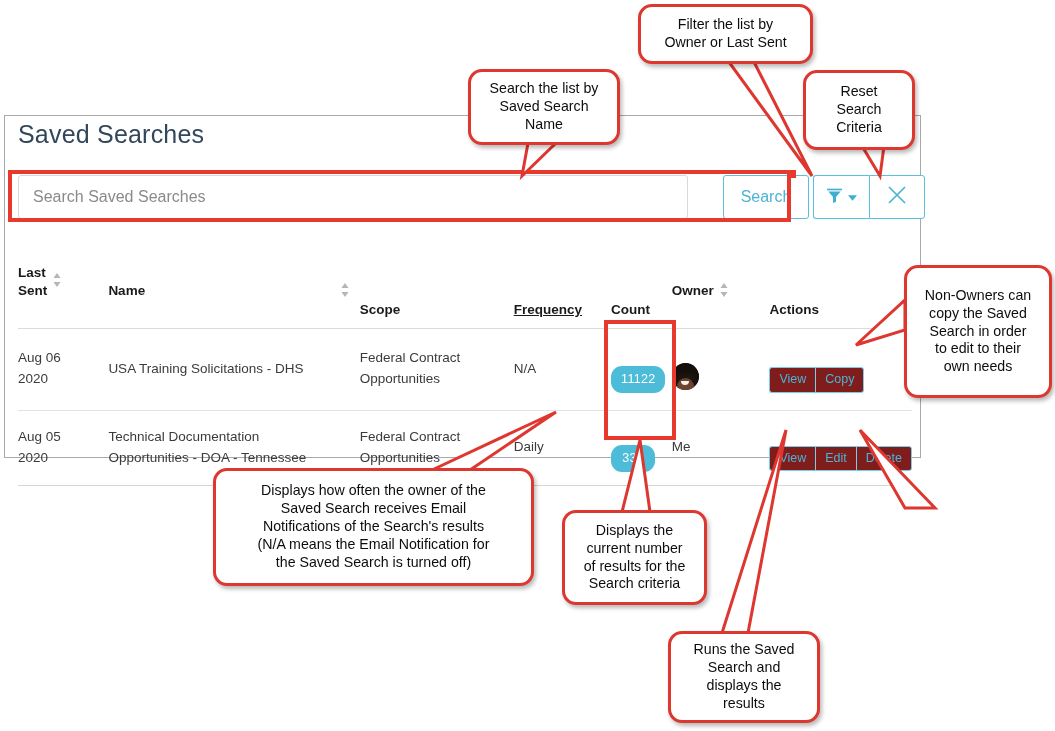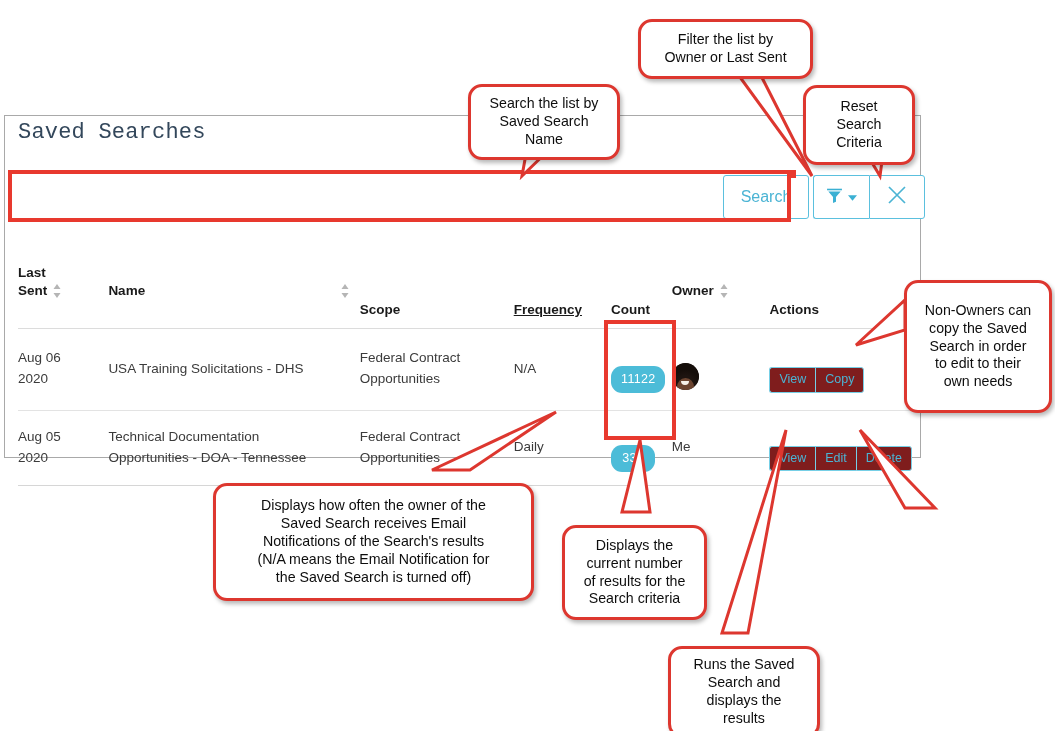--- a/index.html
+++ b/index.html
@@ -20,25 +20,24 @@
   .panel {
     position: absolute;
     left: 4px; top: 115px;
     width: 917px; height: 343px;
     background: #ffffff;
     border: 1px solid #a9a9a9;
   }
   .panel-title {
     position: absolute;
     left: 13px; top: 4px;
-    font-size: 22px;
+    font-size: 25px;
     color: #33475b;
     font-weight: 400;
     letter-spacing: .2px;
-    font-family: Liberation Mono, monospace;
   }
 
   
   .searchbar {
     position: absolute;
     left: 13px; top: 59px;
     width: 894px; height: 44px;
   }
   .search-input {
     position: absolute;
@@ -94,21 +93,21 @@
     text-align: left;
     font-size: 13.5px;
     font-weight: bold;
     color: #1a1a1a;
     padding: 5px 0 9px 0;
     vertical-align: bottom;
     border-bottom: 1px solid #dcdcdc;
     white-space: pre-line;
     line-height: 1.35;
   }
-  .th-inner { display: flex; align-items: flex-end; gap: 6px; }
+  .th-inner { display: flex; align-items: center; gap: 6px; }
   .sort-ico {
     display: inline-block;
     width: 8px;
     line-height: 0;
     color: #b5b5b5;
     position: relative;
     top: -2px;
   }
   .sort-ico svg { display: block; }
   .tbl td {
@@ -206,41 +205,41 @@
     color: #0d0d0d;
     font-size: 14.2px;
     line-height: 1.26;
     text-align: center;
     display: flex;
     align-items: center;
     justify-content: center;
     padding: 6px 9px;
     box-shadow: 2px 3px 4px rgba(0,0,0,.28);
     white-space: pre-line;
-    margin-top: 15px;
   }
 
   
   .wires {
     position: absolute;
     left: 0; top: 0;
     width: 1055px; height: 731px;
     pointer-events: none;
   }
 </style>
 </head>
 <body>
 
 <div id="stage">
 
   <div class="panel">
 
     <div class="panel-title">Saved Searches</div>
 
     <div class="searchbar">
+      <input class="search-input" type="text" placeholder="Search Saved Searches" style="">
       <div class="btn-search">Search</div>
 
       <div class="btn-group-right">
         <div class="icon-btn">
           <span>
             <svg width="17" height="17" viewBox="0 0 16 16">
               <path d="M1 1.6h14v1.5H1z" fill="#3bb0d3"></path>
               <path d="M2.2 4.2h11.6L9.4 9.3v4.6L6.6 15V9.3z" fill="#3bb0d3"></path>
             </svg>
           </span>

